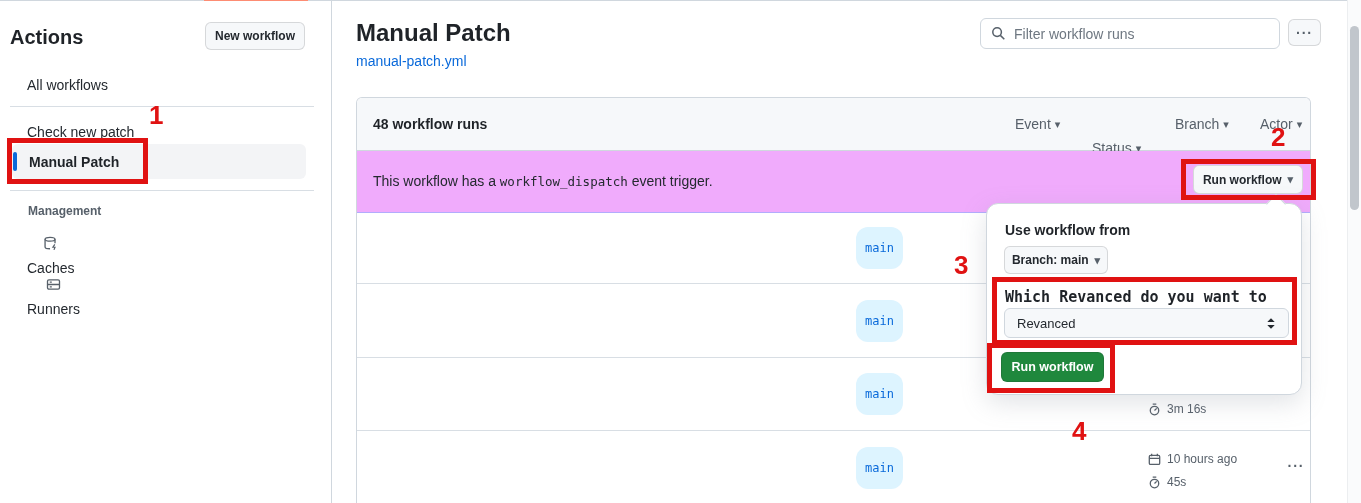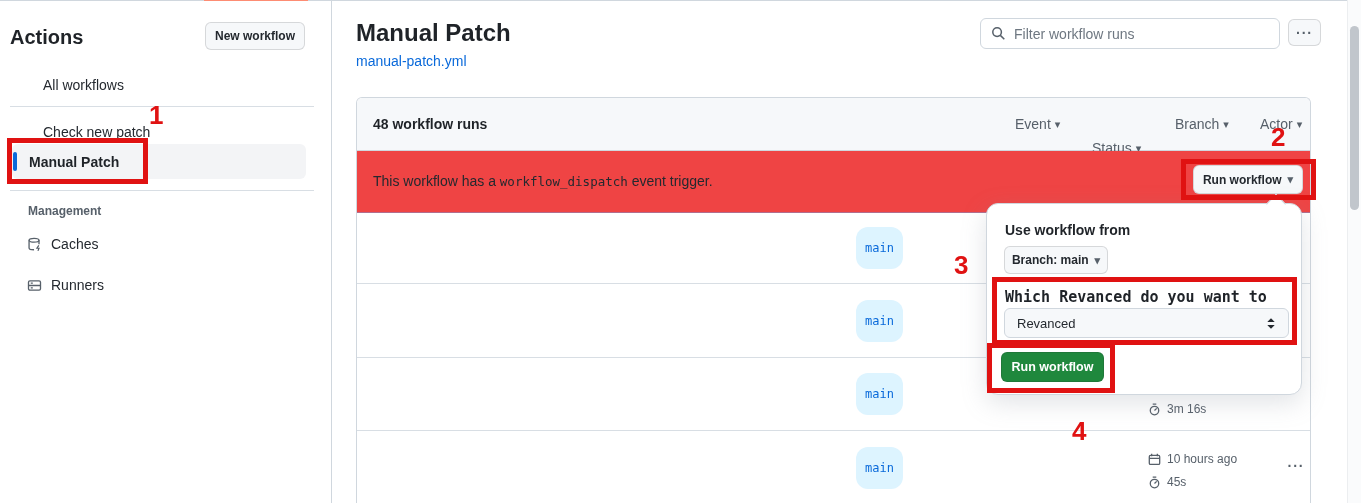--- a/index.html
+++ b/index.html
@@ -8,48 +8,48 @@
 
   
   .top-line { position:absolute; left:0; top:0; width:1361px; height:1px; background:#d0d7de; }
   .tab-underline { position:absolute; left:204px; top:0; width:104px; height:3px; background:#fd8c73; }
 
   
   .sidebar { position:absolute; left:0; top:1px; width:332px; height:502px; background:#fff; border-right:1px solid #d0d7de; }
   .sidebar-title { position:absolute; left:10px; top:25px; font-size:20px; font-weight:700; color:#1f2328; }
   .btn { display:flex; align-items:center; justify-content:center; background:#f6f8fa; border:1px solid rgba(31,35,40,0.15); border-radius:6px; font-size:12px; font-weight:600; color:#24292f; cursor:pointer; font-family:"Liberation Sans",sans-serif; }
   .new-workflow { position:absolute; left:205px; top:21px; width:100px; height:28px; }
-  .nav-item { position:absolute; left:27px; font-size:14px; color:#24292f; text-decoration:none; cursor:pointer;margin-left:16px; }
+  .nav-item { position:absolute; left:27px; font-size:14px; color:#24292f; text-decoration:none; cursor:pointer; }
   .nav-all { top:76px; }
   .nav-check { top:123px; }
   .divider { position:absolute; left:10px; width:304px; height:1px; background:#d8dee4; }
   .div1 { top:105px; } .div2 { top:189px; }
   .nav-selected { position:absolute; left:12px; top:143px; width:294px; height:35px; background:#f3f4f6; border-radius:6px; display:flex; align-items:center; cursor:pointer; }
   .nav-selected .label { margin-left:17px; font-size:14px; font-weight:700; color:#1f2328; }
   .accent-bar { position:absolute; left:1px; top:8px; width:4px; height:19px; background:#0969da; border-radius:2px; }
   .section-label { position:absolute; left:28px; top:203px; font-size:12px; font-weight:700; color:#57606a; }
-  .mgmt-item { position:absolute; left:27px; display:flex; align-items:center; gap:9px; font-size:14px; color:#24292f; cursor:pointer; }
+  .mgmt-item { position:absolute; left:27px; display:flex; align-items:center; gap:9px; font-size:14px; color:#24292f; cursor:pointer;flex-direction:column; }
   .mgmt-caches { top:235px; } .mgmt-runners { top:276px;text-align:right; }
 
   
   .page-title { position:absolute; left:356px; top:19px; font-size:24px; font-weight:600; color:#1f2328; }
   .file-link { position:absolute; left:356px; top:53px; font-size:14px; color:#0969da; cursor:pointer; text-decoration:none; }
   .filter-box { position:absolute; left:980px; top:18px; width:300px; height:31px; border:1px solid #d0d7de; border-radius:6px; background:#fff; display:flex; align-items:center; padding:0 10px; gap:8px; }
   .filter-box input { border:none; outline:none; flex:1; font-size:14px; color:#24292f; font-family:"Liberation Sans",sans-serif; background:transparent; }
   .filter-box input::placeholder { color:#6e7781; }
   .kebab-btn { position:absolute; left:1288px; top:19px; width:33px; height:27px; font-size:14px; letter-spacing:1px; font-weight:700; color:#57606a; }
 
   
   .runs-box { position:absolute; left:356px; top:97px; width:955px; height:406px; border:1px solid #d0d7de; border-bottom:none; border-radius:6px 6px 0 0; overflow:hidden; background:#fff; }
   .runs-header { position:relative; height:53px; background:#f6f8fa; border-bottom:1px solid #d0d7de; }
   .runs-count { position:absolute; left:16px; top:18px; font-size:14px; font-weight:700; color:#1f2328; }
   .hdr-filter { position:absolute; top:18px; font-size:14px; color:#57606a; cursor:pointer; display:flex; align-items:center; gap:4px; }
   .f-event { left:658px; } .f-status { left:735px;margin-top:24px; } .f-branch { left:818px; } .f-actor { left:903px; }
   .caret { font-size:11px; color:#57606a; }
-  .banner { position:relative; height:62px; background:#ef4444; border-bottom:1px solid rgba(84,174,255,0.4); }
+  .banner { position:relative; height:62px; background:#f0abfc; border-bottom:1px solid rgba(84,174,255,0.4); }
   .banner-text { position:absolute; left:16px; top:22px; font-size:14px; color:#24292f; }
   .banner-text code { font-family:"DejaVu Sans Mono", monospace; font-size:12.5px; }
   .run-wf-btn { position:absolute; left:836px; top:14px; width:110px; height:29px; gap:6px; }
   .run-row { position:relative; border-bottom:1px solid #d8dee4; }
   .r1 { height:71px; } .r2 { height:74px; } .r3 { height:73px; } .r4 { height:73px; border-bottom:none; }
   .branch-badge { position:absolute; left:499px; top:50%; transform:translateY(-50%); background:#ddf4ff; color:#0969da; font-family:"DejaVu Sans Mono", monospace; font-size:12px; padding:14px 9px; border-radius:12px; cursor:pointer; }
   .meta { position:absolute; display:flex; align-items:center; gap:6px; font-size:12px; color:#57606a; }
   .r3 .meta-dur { left:791px; top:44px; }
   .r4 .meta-date { left:791px; top:21px; }
   .r4 .meta-dur { left:791px; top:44px; }

